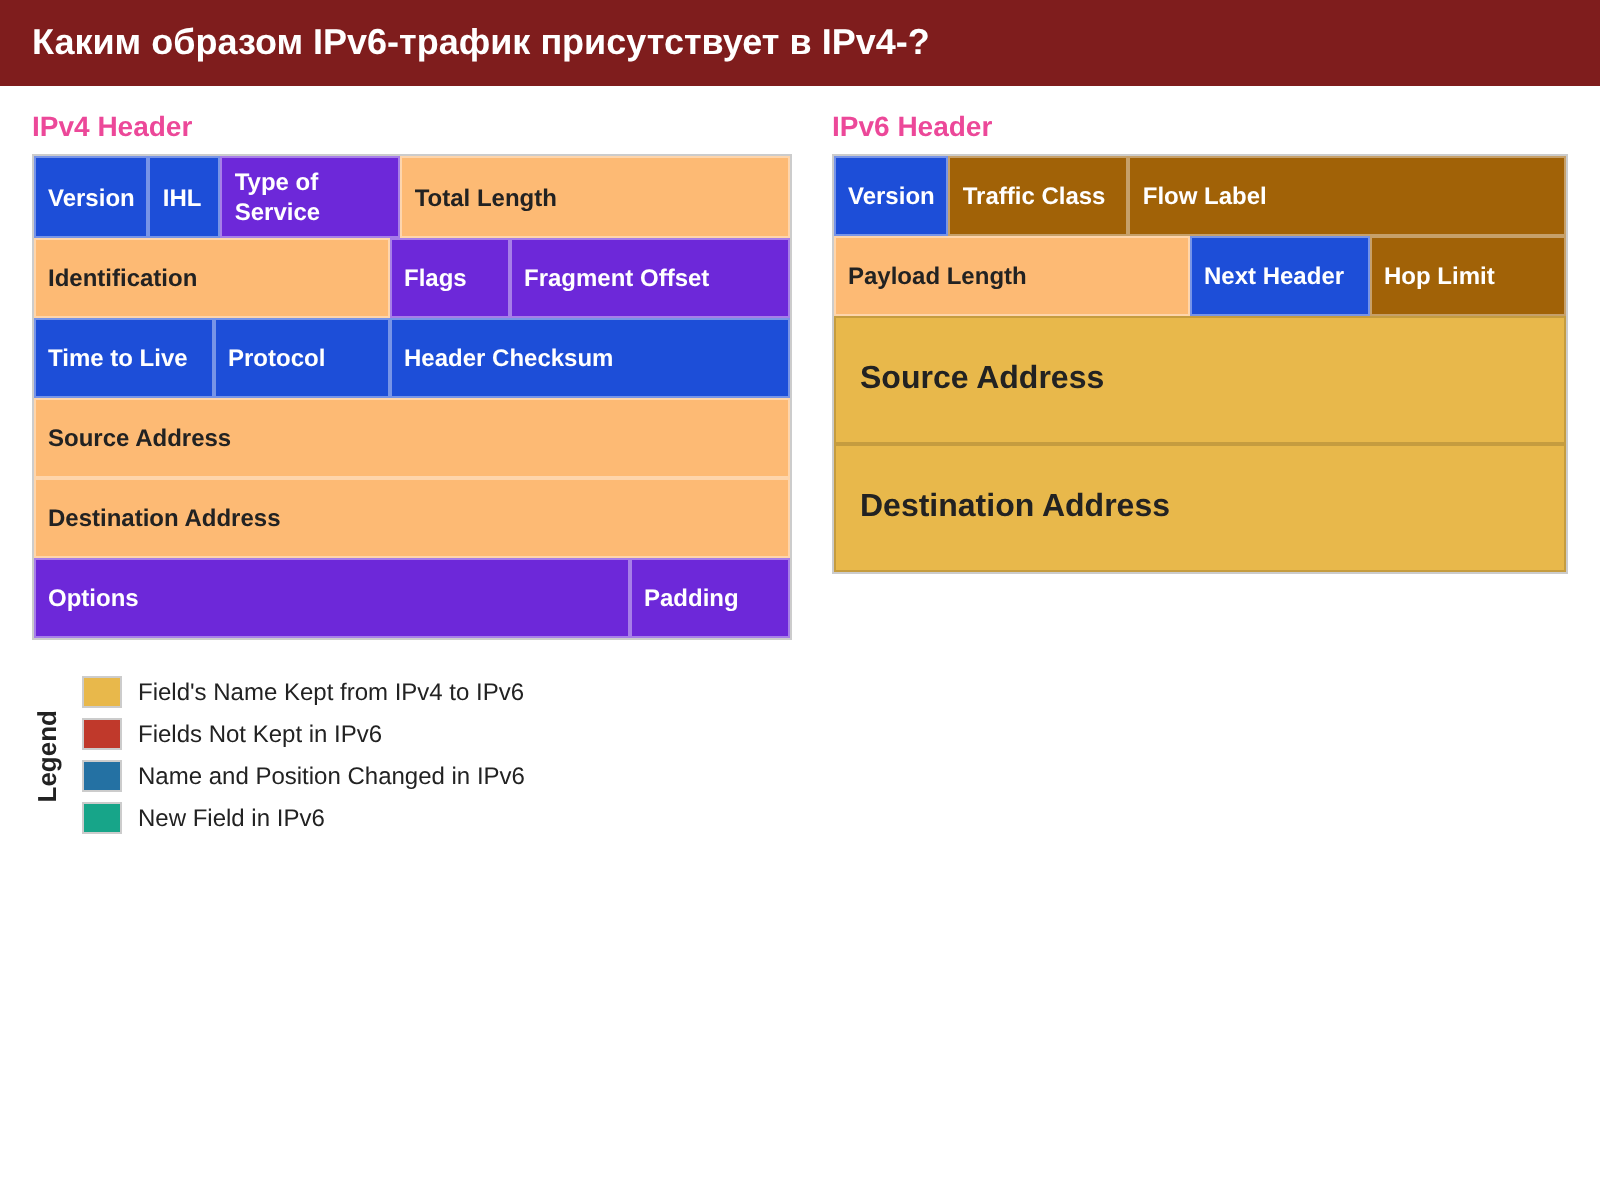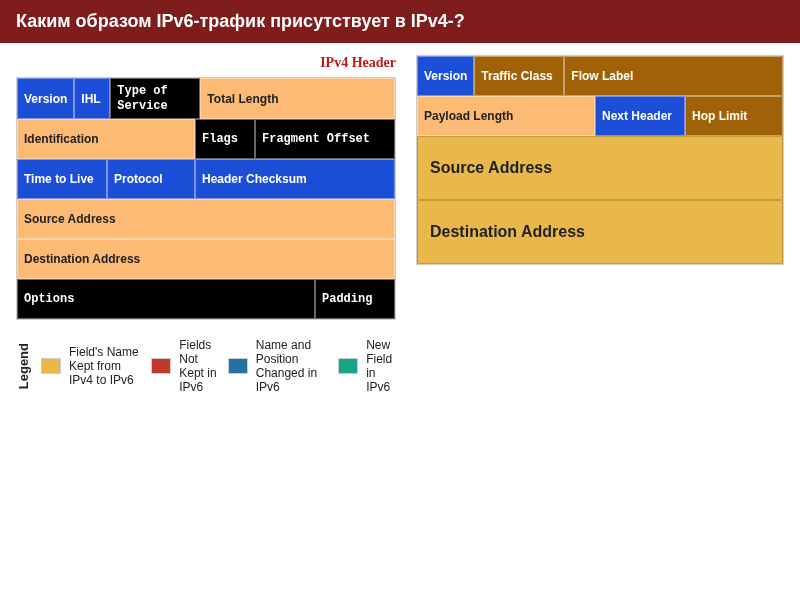--- a/index.html
+++ b/index.html
@@ -25,26 +25,25 @@
       padding: 12px 16px;
       gap: 20px;
     }
 
     
     .left-col {
       flex: 0 0 380px;
     }
 
     .section-title {
-      text-align: right;
+      text-align: left;
       font-size: 14px;
       font-weight: bold;
       margin-bottom: 6px;
-      color: #b91c1c;
-      font-family: Liberation Serif, serif;
+      color: #ec4899;
     }
 
     .header-grid {
       border: 1px solid #ccc;
       font-size: 12px;
       font-weight: bold;
       color: #fff;
     }
 
     .grid-row {
@@ -56,21 +55,21 @@
       padding: 5px 6px;
       display: flex;
       align-items: center;
       justify-content: flex-start;
       line-height: 1.2;
       min-height: 40px;
     }
 
     
     .yellow { background: #fdba74; color: #222; }
-    .red    { background: #000000; font-family: Liberation Mono, monospace; }
+    .red    { background: #6d28d9; }
     .blue   { background: #1d4ed8; }
     .teal   { background: #a16207; }
 
     
     .ipv4-version    { flex: 0 0 52px; }
     .ipv4-ihl        { flex: 0 0 36px; }
     .ipv4-tos        { flex: 0 0 90px; }
     .ipv4-totlen     { flex: 1; }
 
     .ipv4-ident      { flex: 0 0 178px; }
@@ -99,21 +98,21 @@
       transform: rotate(180deg);
       font-size: 13px;
       font-weight: bold;
       color: #222;
       align-self: center;
       margin-right: 4px;
     }
 
     .legend-items {
       display: flex;
-      flex-direction: row;
+      flex-direction: column;
       gap: 5px;
       font-size: 12px;
       color: #222;
     }
 
     .legend-item {
       display: flex;
       align-items: center;
       gap: 8px;
     }
@@ -222,20 +221,21 @@
         </div>
         <div class="legend-item">
           <div class="legend-box" style="background:#17A589;"></div>
           <span>New Field in IPv6</span>
         </div>
       </div>
     </div>
   </div>
 
   <div class="right-col">
+    <div class="section-title">IPv6 Header</div>
 
     <div class="header-grid">
 
       <div class="grid-row">
         <div class="cell blue ipv6-version">Version</div>
         <div class="cell teal ipv6-traffic">Traffic Class</div>
         <div class="cell teal ipv6-flowlabel">Flow Label</div>
       </div>
 
       <div class="grid-row">

